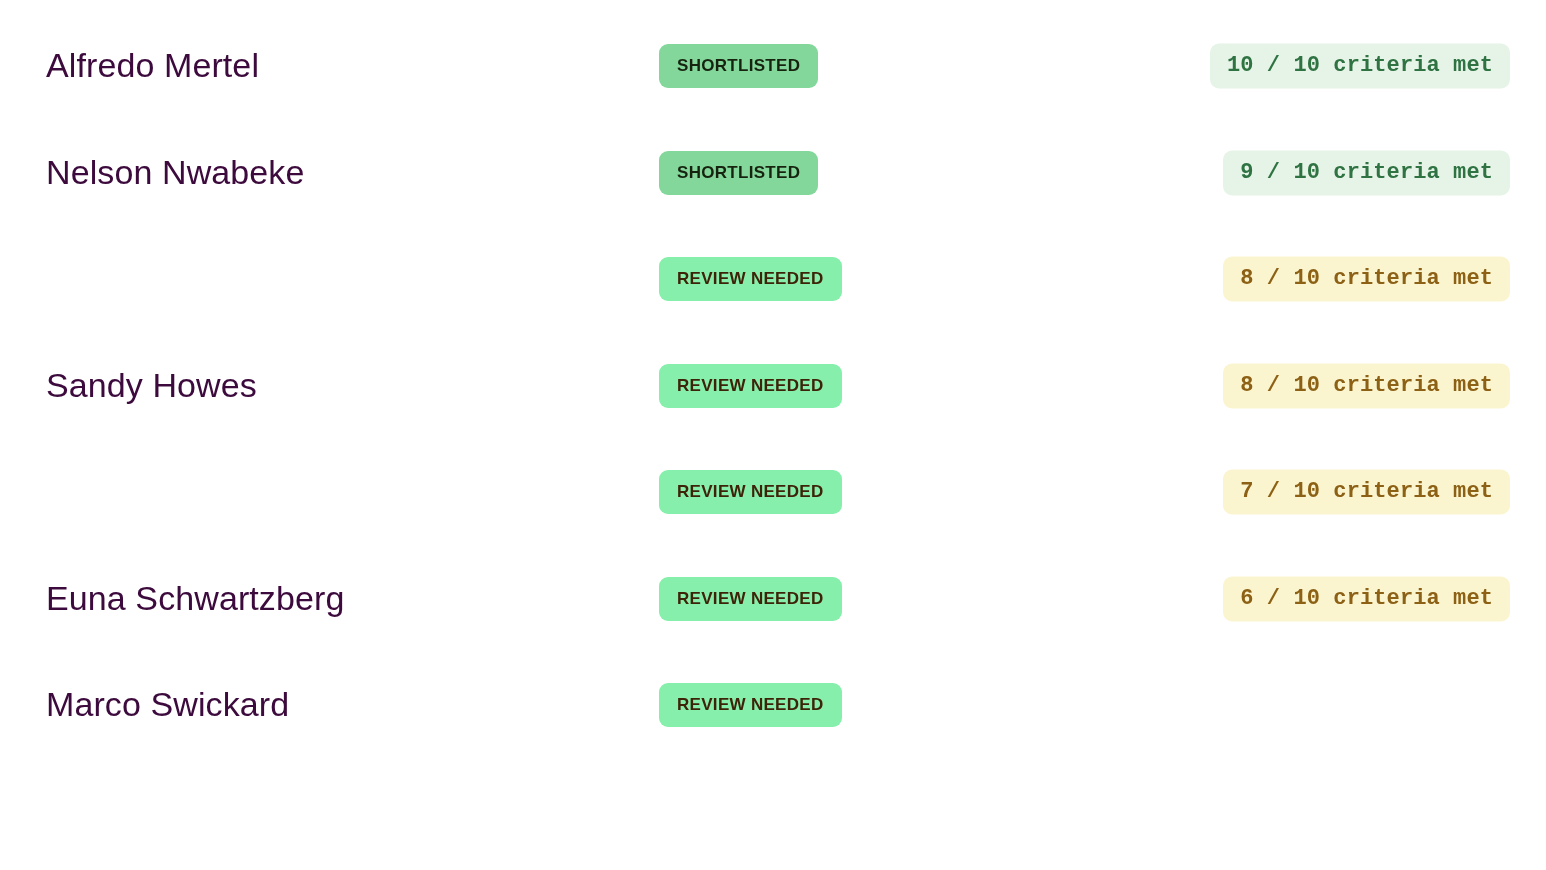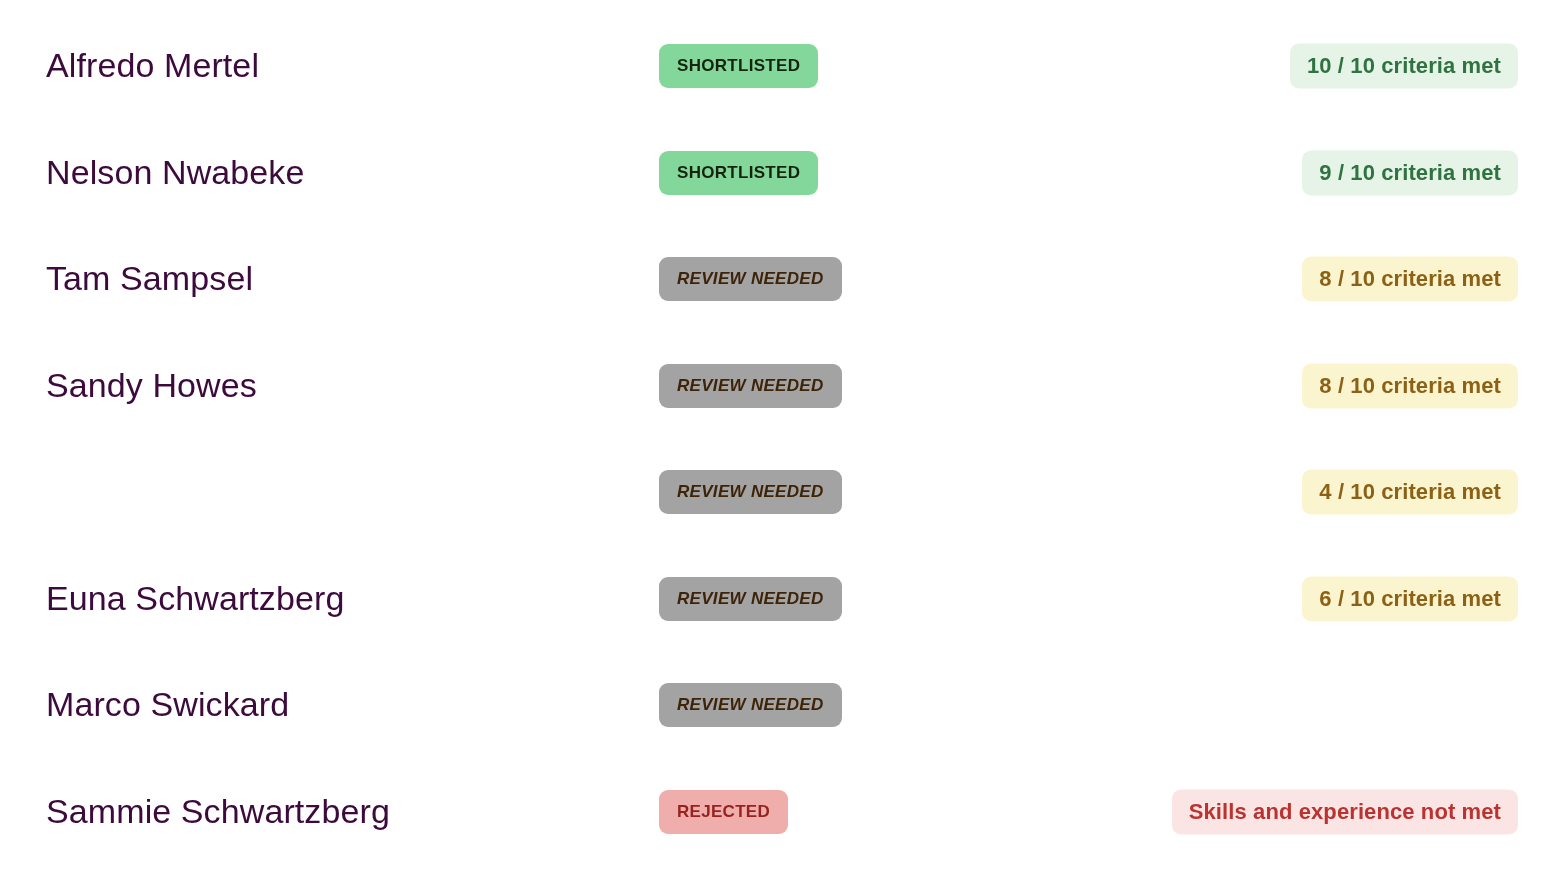--- a/index.html
+++ b/index.html
@@ -47,44 +47,44 @@
 
   .status-cell {
     position: absolute;
     left: 659px;
     top: 50%;
     transform: translateY(-50%);
   }
 
   .criteria-cell {
     position: absolute;
-    right: 28px;
+    right: 36px;
     top: 50%;
     transform: translateY(-50%);
+    font-family: Liberation Mono, monospace;
   }
 
   .status-badge {
     display: inline-block;
     border-radius: 9px;
     padding: 13px 18px 14px 18px;
     font-size: 17px;
     line-height: 1;
     font-weight: 700;
     letter-spacing: 0.3px;
     white-space: nowrap;
   }
 
   .status-badge.shortlisted {
     background: #84d79b;
     color: #16240f;
   }
   .status-badge.review {
-    background: #a3a3a3;
+    background: #86efac;
     color: #3d2409;
-    font-style: italic;
   }
   .status-badge.rejected {
     background: #efadac;
     color: #96231f;
   }
 
   .criteria-badge {
     display: inline-block;
     border-radius: 9px;
     padding: 11px 17px 12px 17px;
@@ -116,40 +116,34 @@
       <div class="name-cell">Alfredo Mertel</div>
       <div class="status-cell"><span class="status-badge shortlisted">SHORTLISTED</span></div>
       <div class="criteria-cell"><span class="criteria-badge good">10 / 10 criteria met</span></div>
     </div>
     <div class="row" style="top: 140.5px;">
       <div class="name-cell">Nelson Nwabeke</div>
       <div class="status-cell"><span class="status-badge shortlisted">SHORTLISTED</span></div>
       <div class="criteria-cell"><span class="criteria-badge good">9 / 10 criteria met</span></div>
     </div>
     <div class="row" style="top: 247px;">
-      <div class="name-cell">Tam Sampsel</div>
       <div class="status-cell"><span class="status-badge review">REVIEW NEEDED</span></div>
       <div class="criteria-cell"><span class="criteria-badge warn">8 / 10 criteria met</span></div>
     </div>
     <div class="row" style="top: 353.5px;">
       <div class="name-cell">Sandy Howes</div>
       <div class="status-cell"><span class="status-badge review">REVIEW NEEDED</span></div>
       <div class="criteria-cell"><span class="criteria-badge warn">8 / 10 criteria met</span></div>
     </div>
     <div class="row" style="top: 460px;">
       <div class="status-cell"><span class="status-badge review">REVIEW NEEDED</span></div>
-      <div class="criteria-cell"><span class="criteria-badge warn">4 / 10 criteria met</span></div>
+      <div class="criteria-cell"><span class="criteria-badge warn">7 / 10 criteria met</span></div>
     </div>
     <div class="row" style="top: 566.5px;">
       <div class="name-cell">Euna Schwartzberg</div>
       <div class="status-cell"><span class="status-badge review">REVIEW NEEDED</span></div>
       <div class="criteria-cell"><span class="criteria-badge warn">6 / 10 criteria met</span></div>
     </div>
     <div class="row" style="top: 673px;">
       <div class="name-cell">Marco Swickard</div>
       <div class="status-cell"><span class="status-badge review">REVIEW NEEDED</span></div>
     </div>
-    <div class="row" style="top: 779.5px;">
-      <div class="name-cell">Sammie Schwartzberg</div>
-      <div class="status-cell"><span class="status-badge rejected">REJECTED</span></div>
-      <div class="criteria-cell"><span class="criteria-badge bad">Skills and experience not met</span></div>
-    </div>
   </div>
 
 </body></html>

